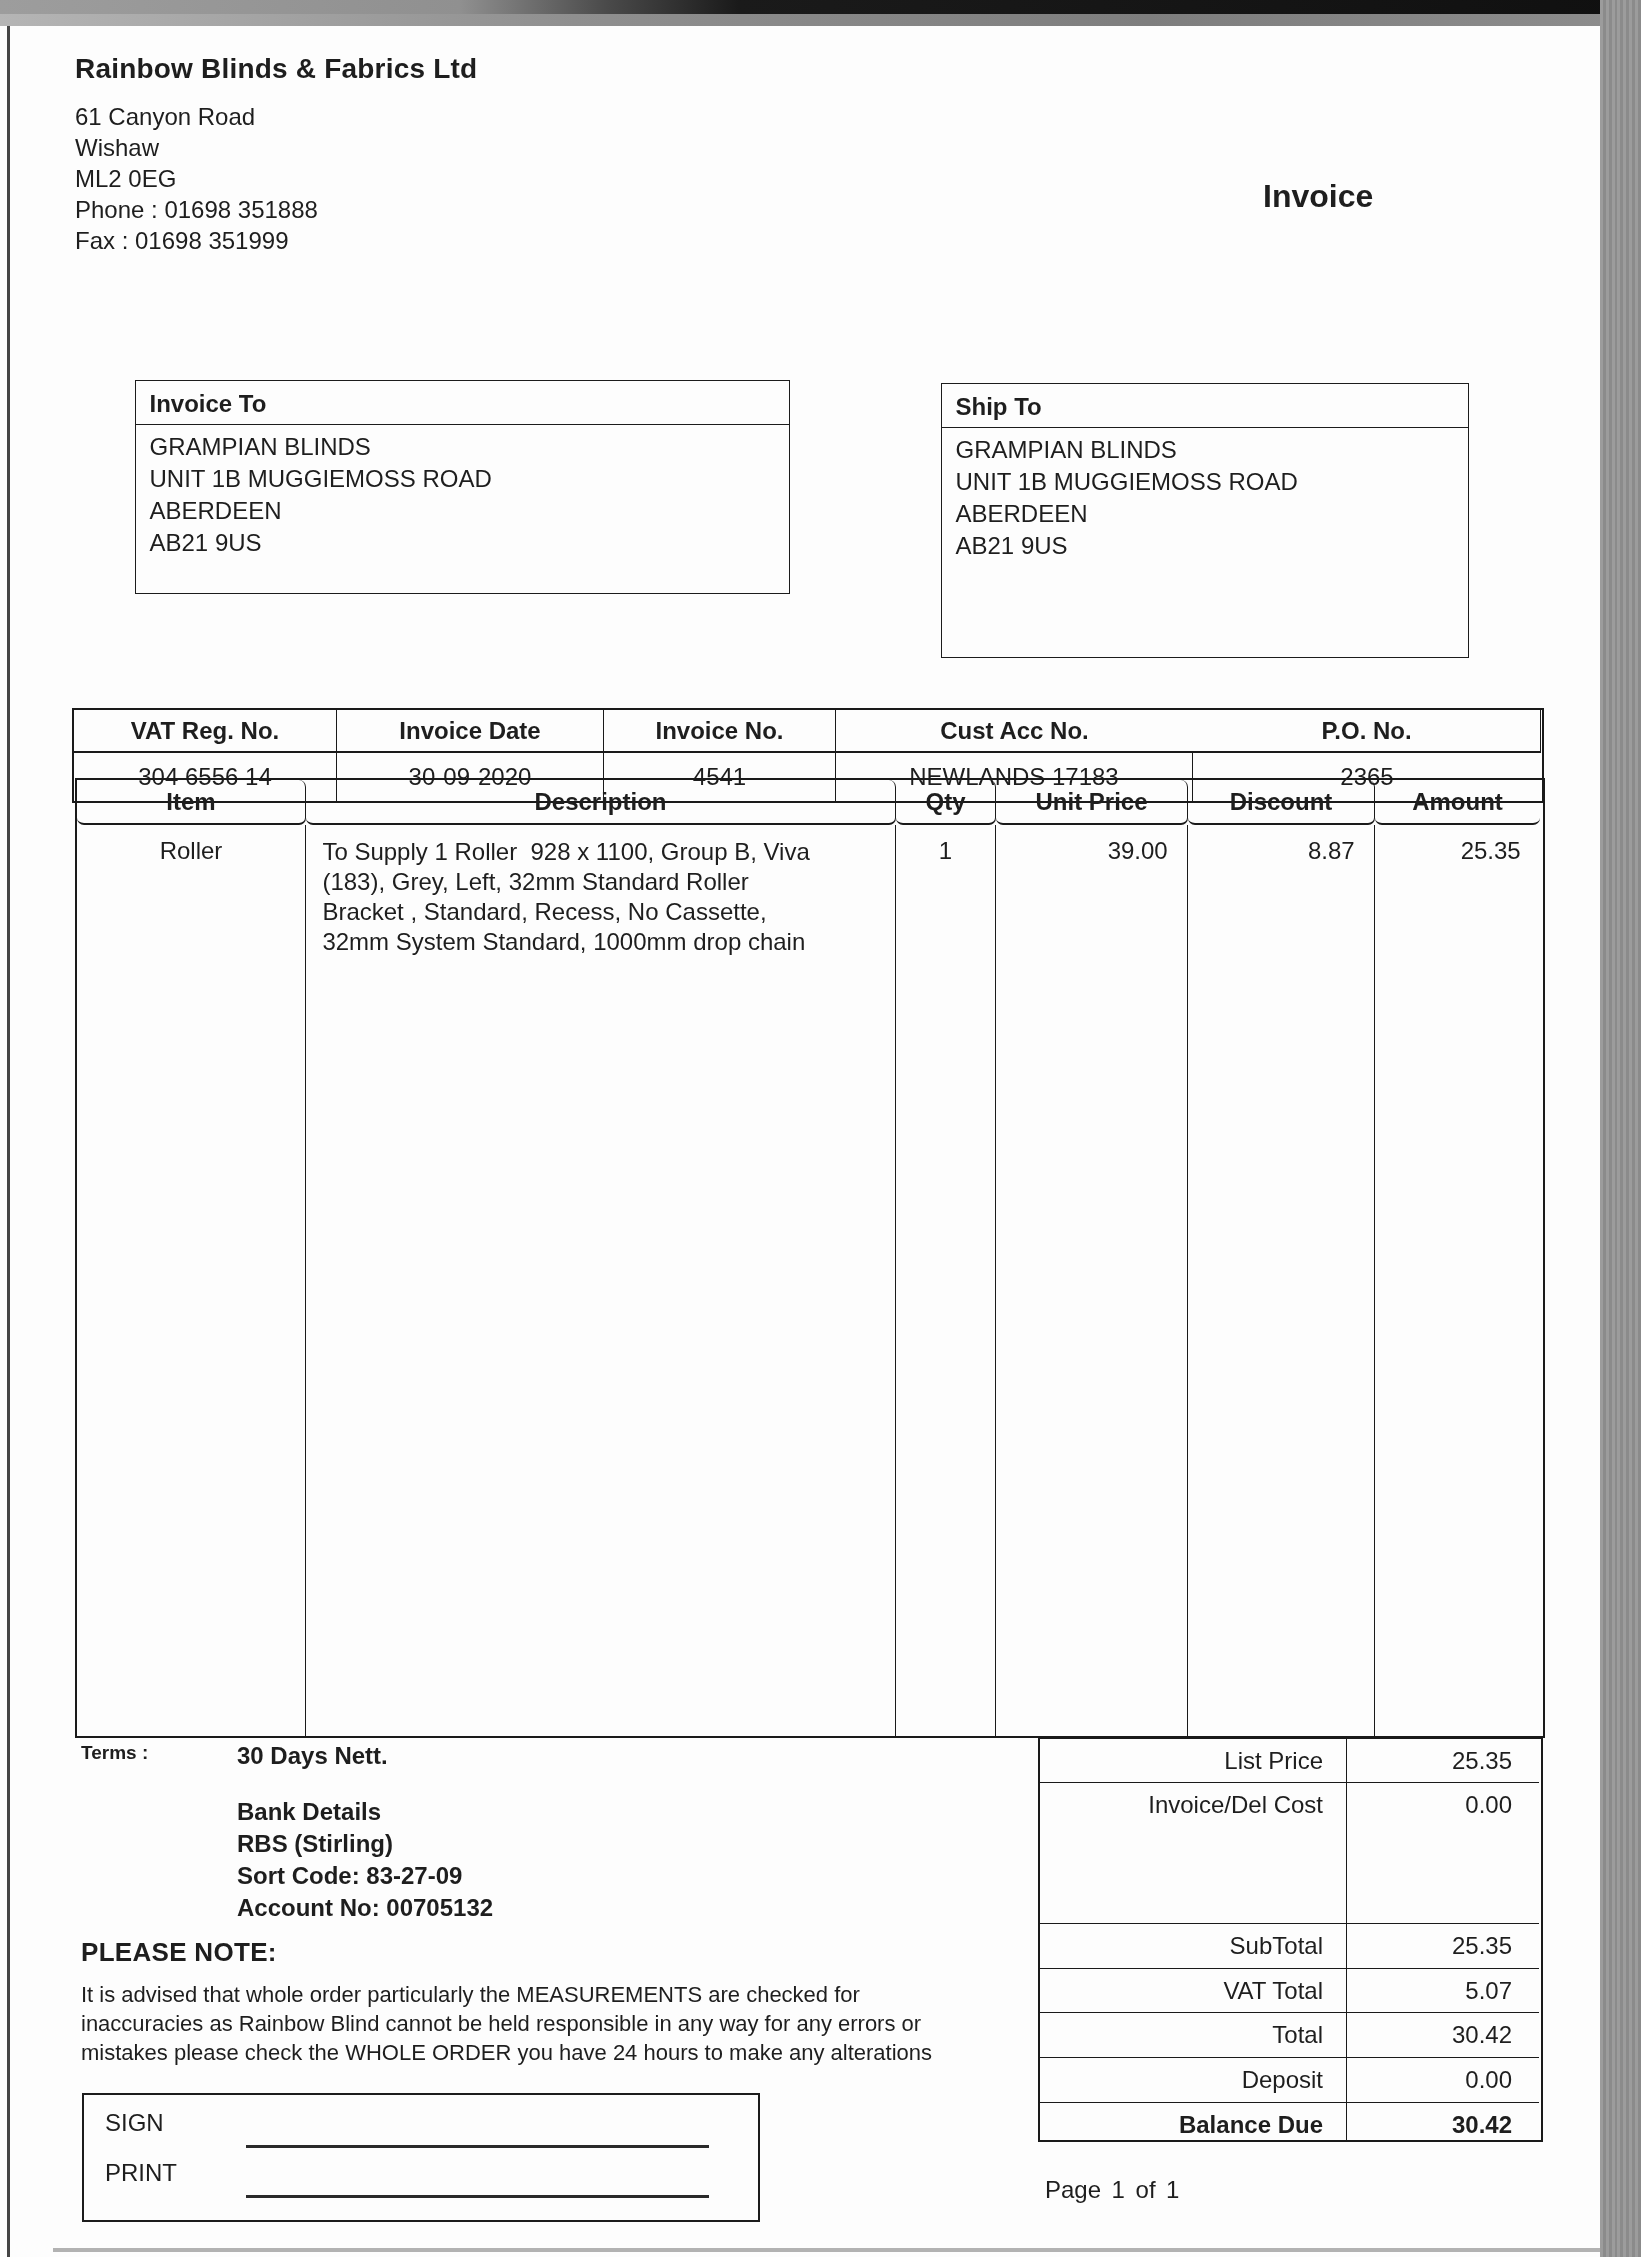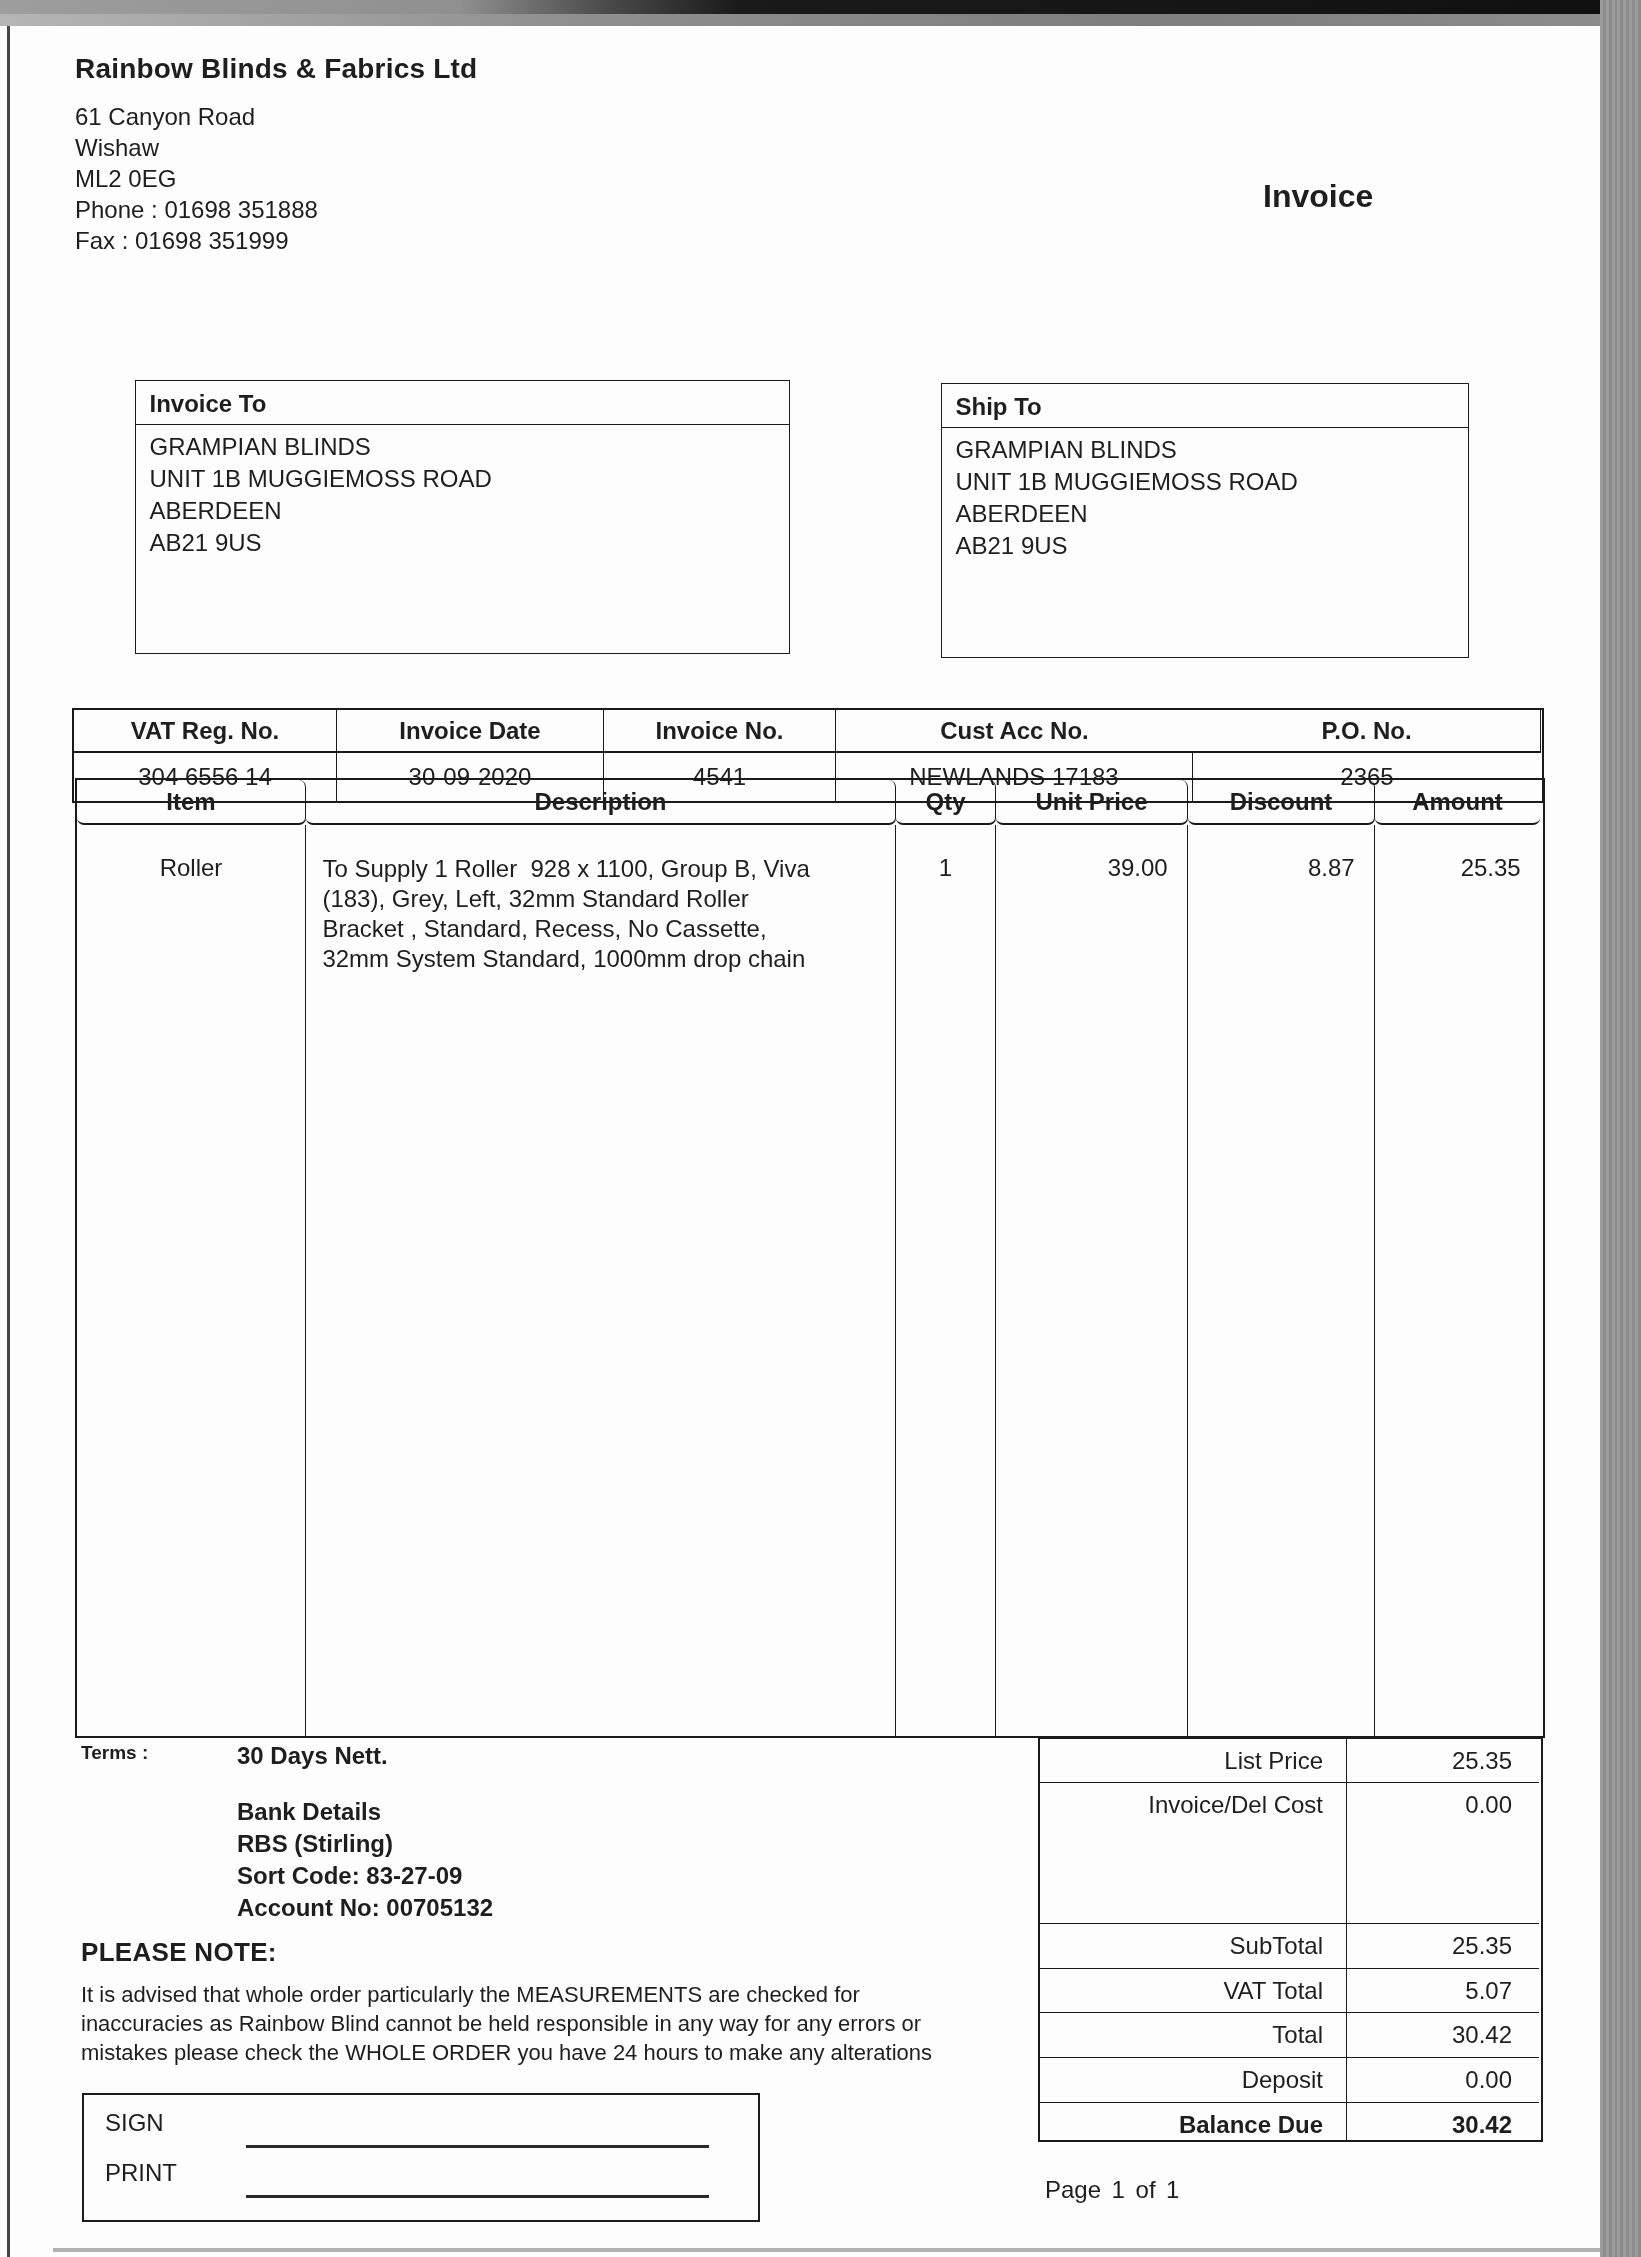--- a/index.html
+++ b/index.html
@@ -35,21 +35,21 @@
   }
 
   
   .company { position:absolute; left:75px; top:53px; }
   .company-name { font-size:28px; font-weight:bold; letter-spacing:0.2px; }
   .company-lines { margin-top:16.4px; font-size:24px; line-height:31px; }
   .invoice-title { position:absolute; left:1263px; top:178px; font-size:32px; font-weight:bold; }
 
   
   .addr-box { position:absolute; border:1.9px solid #1c1c1c; background:transparent; }
-  .addr-box.invoice-to { left:135px; top:380px; width:655px; height:274px; }
+  .addr-box.invoice-to { left:135px; top:380px; width:655px; height:214px; }
   .addr-box.ship-to    { left:941px; top:383px; width:528px; height:275px; }
   .addr-hdr {
     font-size:24px; font-weight:bold; padding:8.7px 0 6.8px 13.5px;
     border-bottom:1.9px solid #1c1c1c;
   }
   .addr-lines { padding:5.8px 0 0 13.5px; font-size:24px; line-height:32px; }
 
   
   .meta-table {
     position:absolute; left:72px; top:668px; width:1472px;
@@ -70,21 +70,21 @@
     position:absolute; left:75px; top:778px; width:1470px; height:960px;
     border:2.9px solid #1a1a1a; display:grid;
     grid-template-columns:229px 590px 100px 192px 187px 165px;
     grid-template-rows:45px 1fr;
   }
   .items-table .hcell {
     display:flex; align-items:center; justify-content:center;
     font-size:24px; font-weight:bold;
     border-right:1.9px solid #1a1a1a; border-bottom:2.9px solid #1a1a1a;border-radius:7px;
   }
-  .items-table .bcell { border-right:1.9px solid #1a1a1a; font-size:24px; padding-top:29px; }
+  .items-table .bcell { border-right:1.9px solid #1a1a1a; font-size:24px; padding-top:12px; }
   .items-table .c-last { border-right:none; }
   .cell-item { text-align:center; }
   .cell-desc { text-align:left; padding:11.6px 13.5px 0 16.4px; font-size:23px; line-height:30px; white-space:pre-wrap; }
   .cell-qty  { text-align:center; }
   .cell-money { text-align:right; padding-right:19.3px; }
 
   
   .terms-label { position:absolute; left:81px;  top:1742px; font-size:19px; font-weight:bold; }
   .terms-value { position:absolute; left:237px; top:1742px; font-size:24px; font-weight:bold; }
   .bank-block  { position:absolute; left:237px; top:1796px; font-size:24px; font-weight:bold; line-height:32px; }

